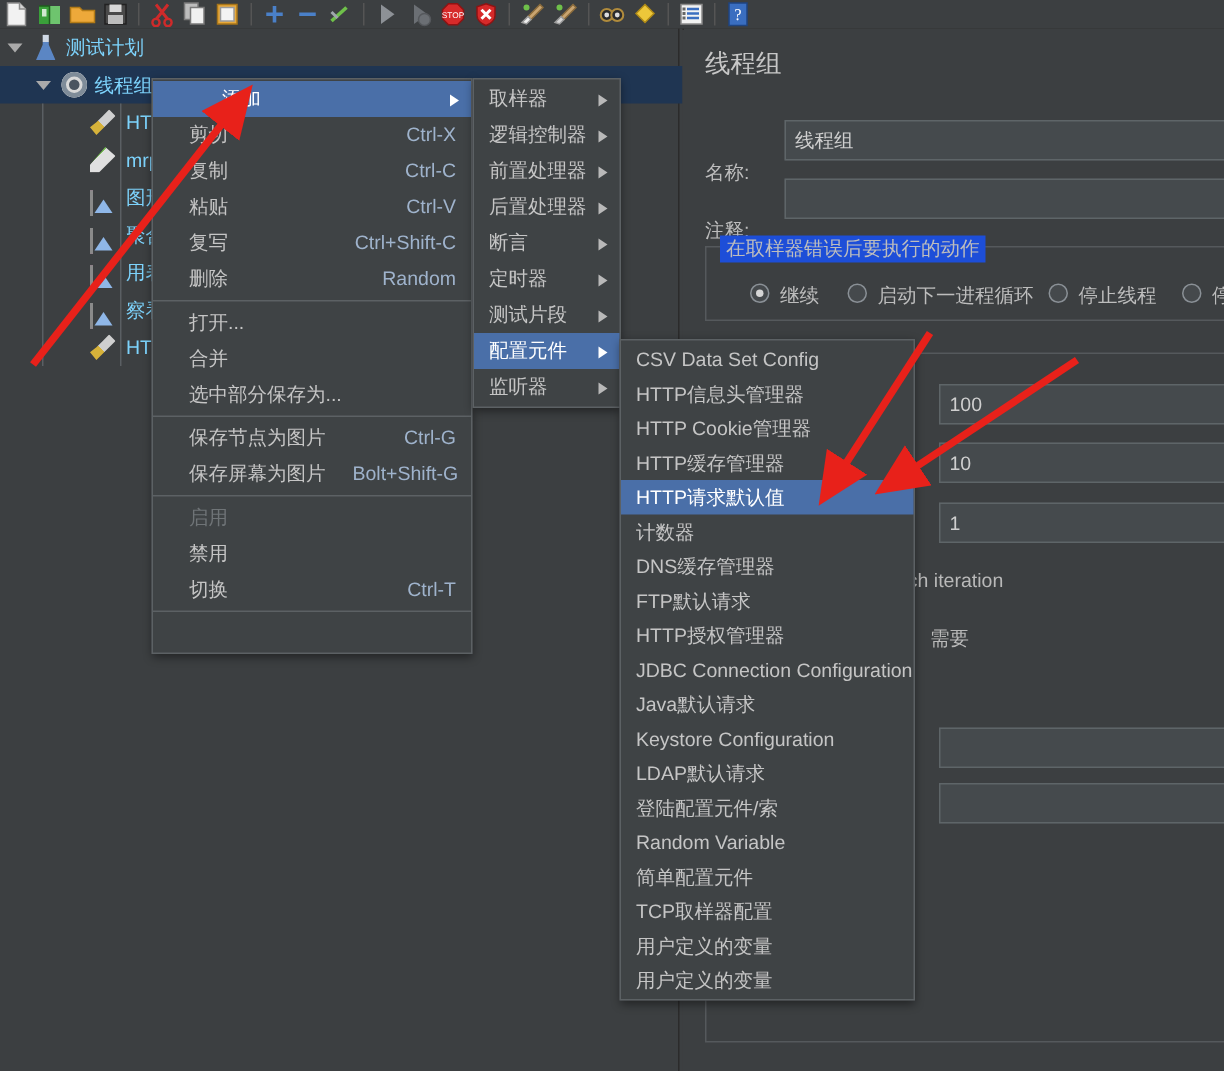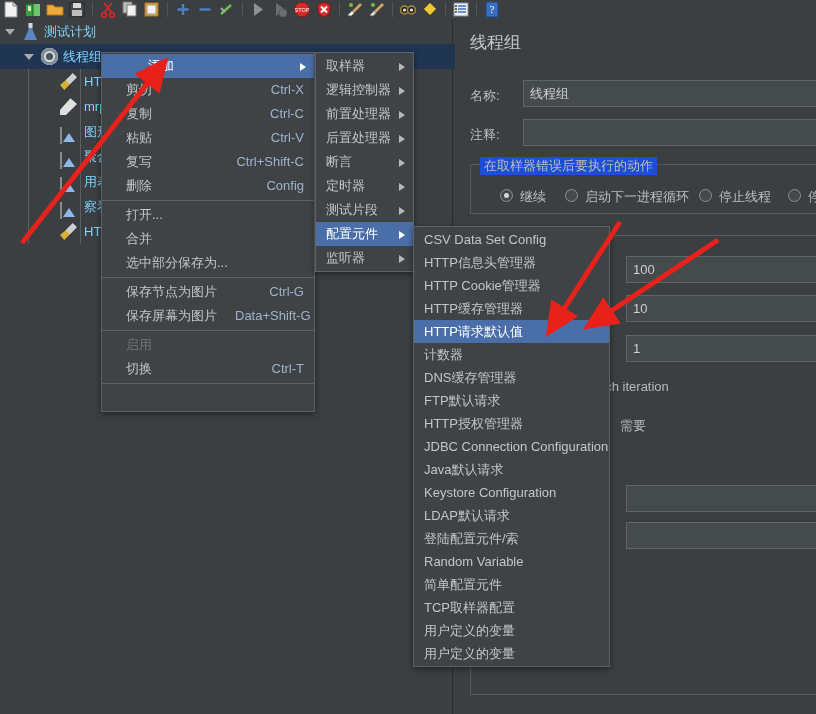--- a/index.html
+++ b/index.html
@@ -62,21 +62,21 @@
   .ic-pipette { background: linear-gradient(135deg,#78c153 0 35%, #e0e0e0 35% 100%); clip-path: polygon(60% 0,100% 35%,35% 100%,0 100%,0 70%); }
   .ic-chart { background:#e9b6d6; border:1px solid #8a8a8a; position:relative; }
   .ic-chart:after{content:"";position:absolute;left:2px;bottom:1px;width:0;height:0;border-left:6px solid transparent;border-right:6px solid transparent;border-bottom:9px solid #8fb7e8;}
 
   
   #rightpanel {
     position: absolute; left:456px; top:19px; width:360px; height:695px;
     background: #3c3f41; color:#b9b9b9;
   }
   #rp-title { position:absolute; left:14px; top:12px; font-size:17px; color:#c7c7c7;}
-  .rp-label { position:absolute; font-size:13px; color:#bdbdbd;}
+  .rp-label { position:absolute; font-size:13px; color:#bdbdbd;margin-top:19px;}
   .rp-field {
     position:absolute; background:#454a4d; border:1px solid #5e6568;
     color:#cfcfcf; font-size:13px; padding:4px 6px; box-sizing:border-box;
     height:27px; line-height:17px; white-space:nowrap; overflow:hidden;
   }
   .rp-group {
     position:absolute; border:1px solid #55595c; box-sizing:border-box;
   }
   .rp-group-title {
     position:absolute; background:#1d4ed8; padding:0 4px; font-size:13px; color:#bdbdbd;
@@ -371,44 +371,47 @@
     <div class="mi">
       <span class="mi-text">粘贴</span>
       <span class="mi-acc">Ctrl-V</span>
     </div>
     <div class="mi">
       <span class="mi-text">复写</span>
       <span class="mi-acc">Ctrl+Shift-C</span>
     </div>
     <div class="mi">
       <span class="mi-text">删除</span>
-      <span class="mi-acc">Config</span>
+      <span class="mi-acc">Random</span>
     </div>
     <div class="msep"></div>
     <div class="mi">
       <span class="mi-text">打开...</span>
     </div>
     <div class="mi">
       <span class="mi-text">合并</span>
     </div>
     <div class="mi">
       <span class="mi-text">选中部分保存为...</span>
     </div>
     <div class="msep"></div>
     <div class="mi">
       <span class="mi-text">保存节点为图片</span>
       <span class="mi-acc">Ctrl-G</span>
     </div>
     <div class="mi">
       <span class="mi-text">保存屏幕为图片</span>
-      <span class="mi-acc">Data+Shift-G</span>
+      <span class="mi-acc">Bolt+Shift-G</span>
     </div>
     <div class="msep"></div>
     <div class="mi dis">
       <span class="mi-text">启用</span>
+    </div>
+    <div class="mi">
+      <span class="mi-text">禁用</span>
     </div>
     <div class="mi">
       <span class="mi-text">切换</span>
       <span class="mi-acc">Ctrl-T</span>
     </div>
     <div class="msep"></div>
     <div class="mi">
       <span class="mi-text"></span>
     </div>
   </div>

